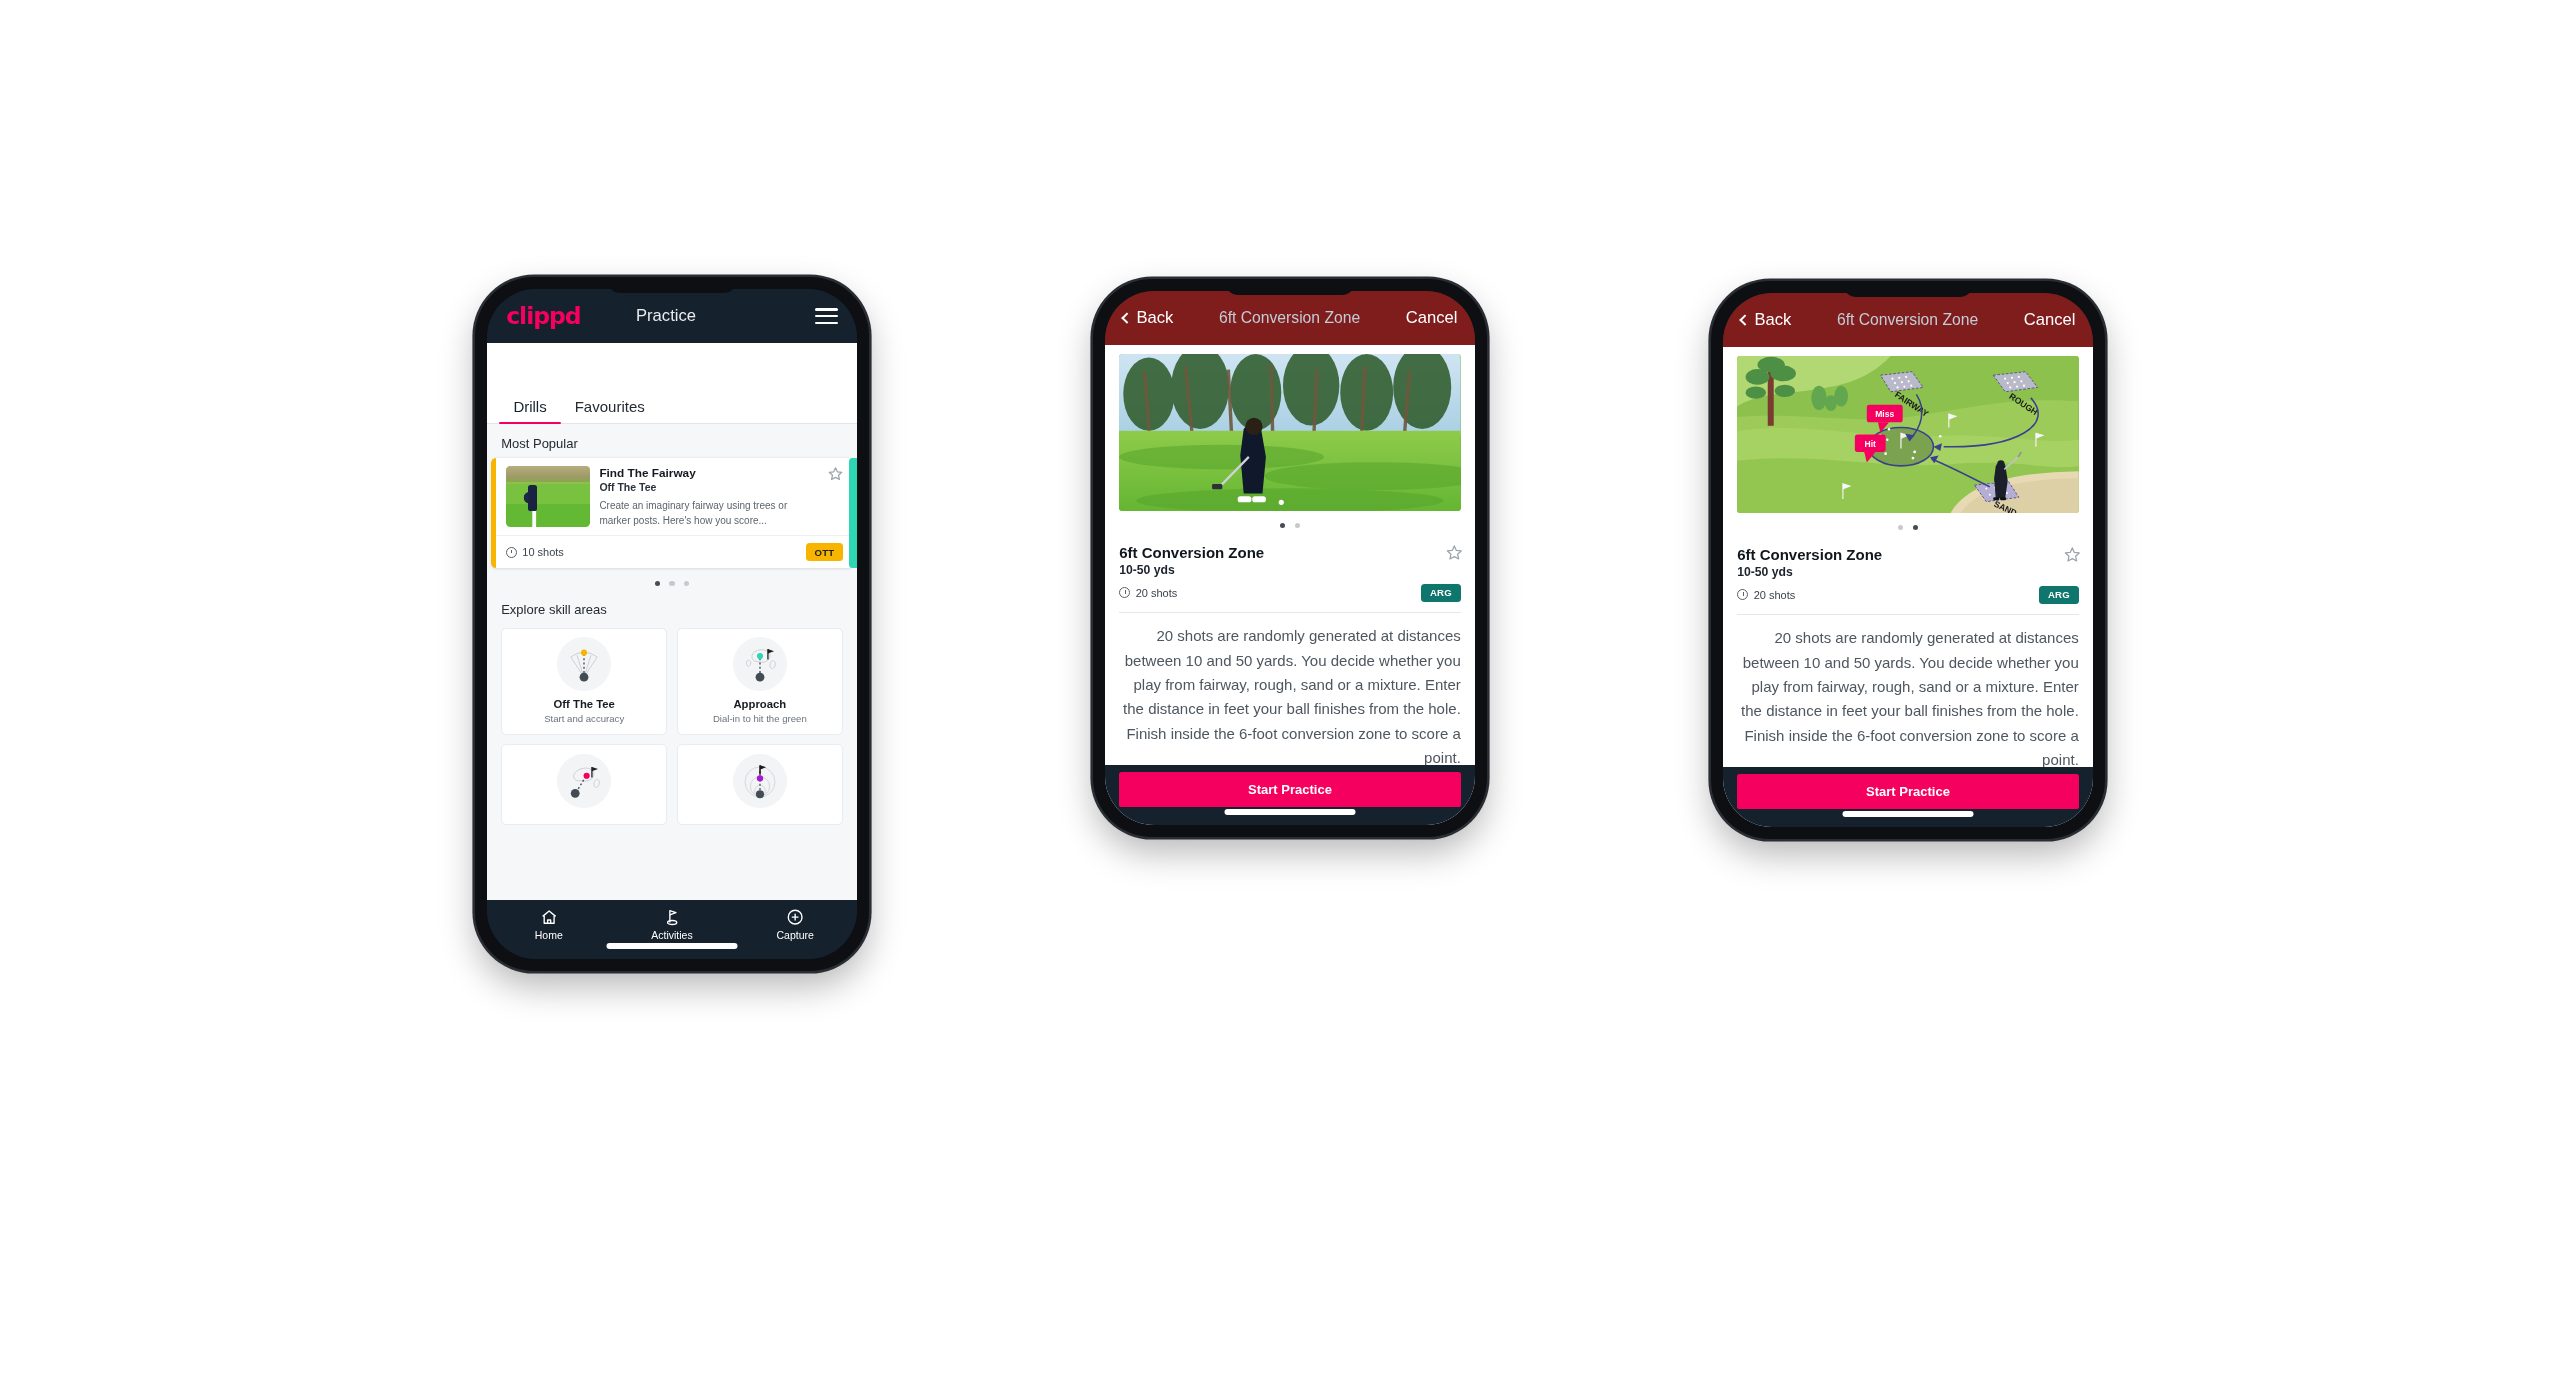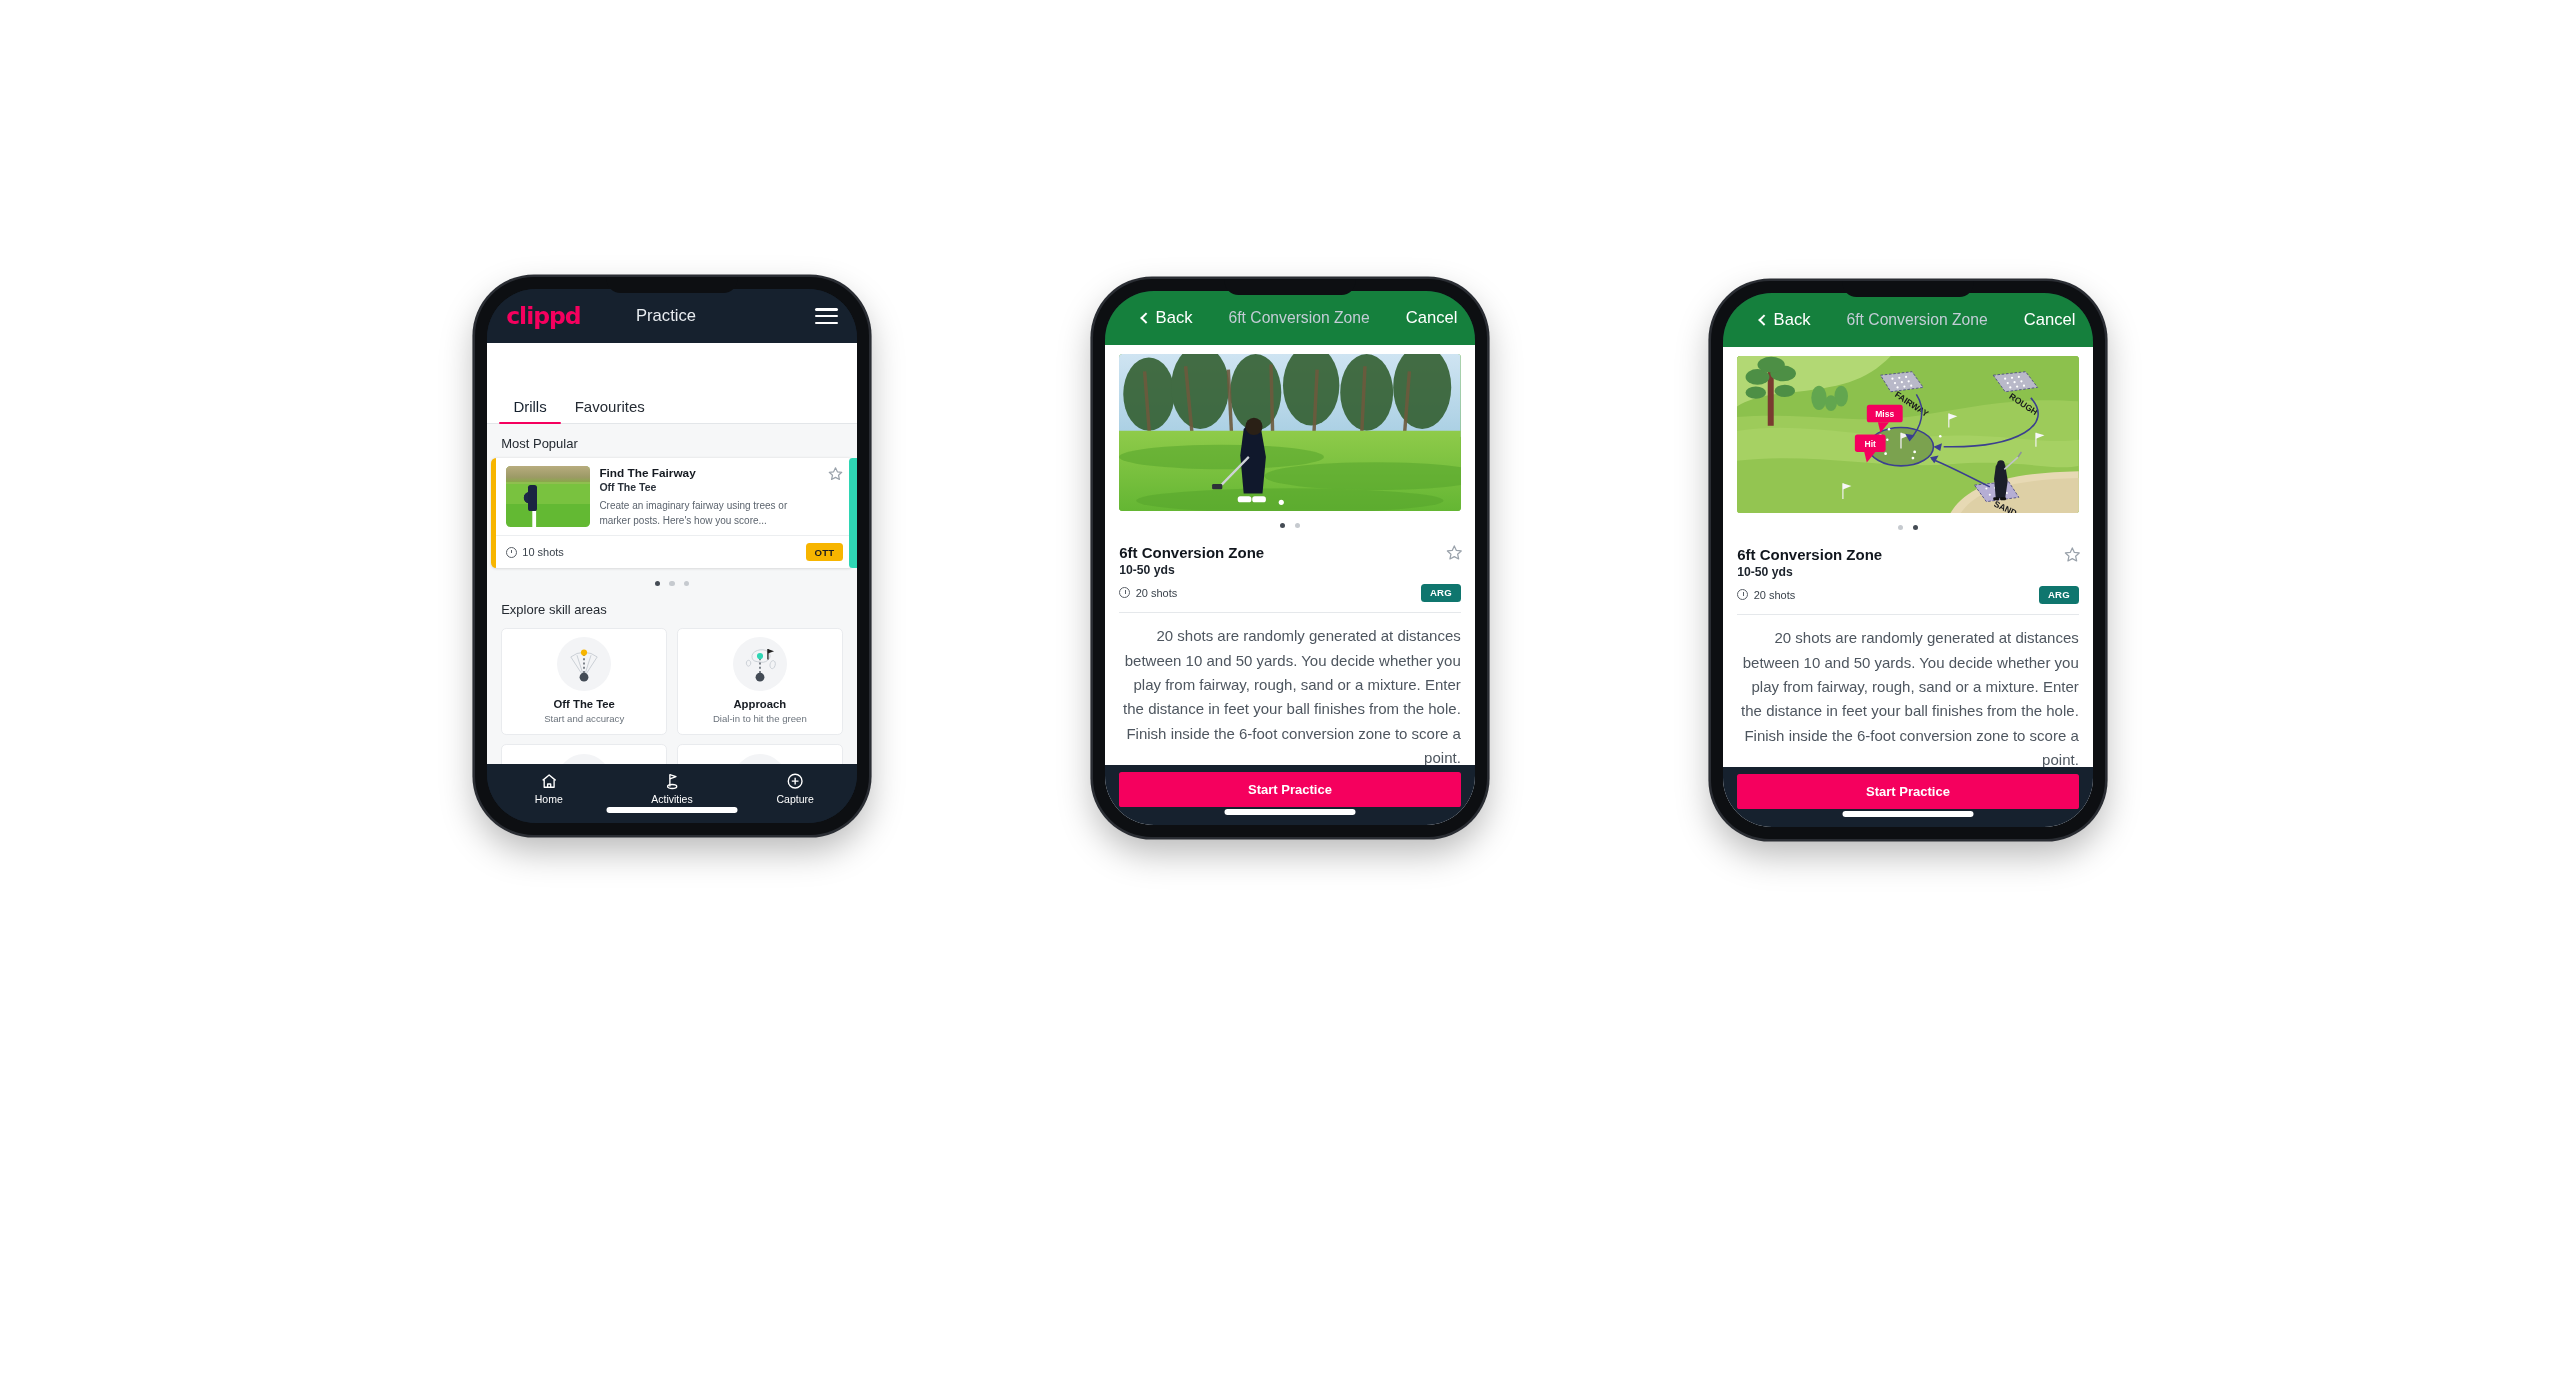--- a/index.html
+++ b/index.html
@@ -84,24 +84,24 @@
     z-index: 5;
   }
   .hamburger span {
     display: block; height: 2.3px;
     background: #ffffff; border-radius: 1.7px;
   }
 
   
   .navbar {
     height: 54px;
-    background: #15803d;
+    background: #7f1d1d;
     display: flex;
     align-items: center;
-    justify-content: flex-end;
+    justify-content: space-between;
     padding: 0 17.4px;
     flex: 0 0 auto;
     gap: 36px;
   }
   .nav-back {
     display: flex; align-items: center; gap: 6.1px;
     color: #ffffff; font-size: 16.6px;
   }
   .chev {
     width: 7.8px; height: 7.8px;
@@ -287,21 +287,21 @@
     font-size: 13px; font-weight: 700;
     border: none; border-radius: 2.6px;
     display: flex; align-items: center; justify-content: center;
   }
 </style>
 </head>
 <body>
 
 <div class="stage">
 
-  <div class="phone" style="left:475px; top:277px; width:394px; height:558px;">
+  <div class="phone" style="left:475px; top:277px; width:394px; height:694px;">
     <div class="notch"></div>
     <div class="phone-inner">
 
       <div class="appbar">
         <div class="logo">clippd</div>
         <div class="appbar-title">Practice</div>
         <div class="hamburger">
           <span></span>
             <span></span>
             <span></span>

